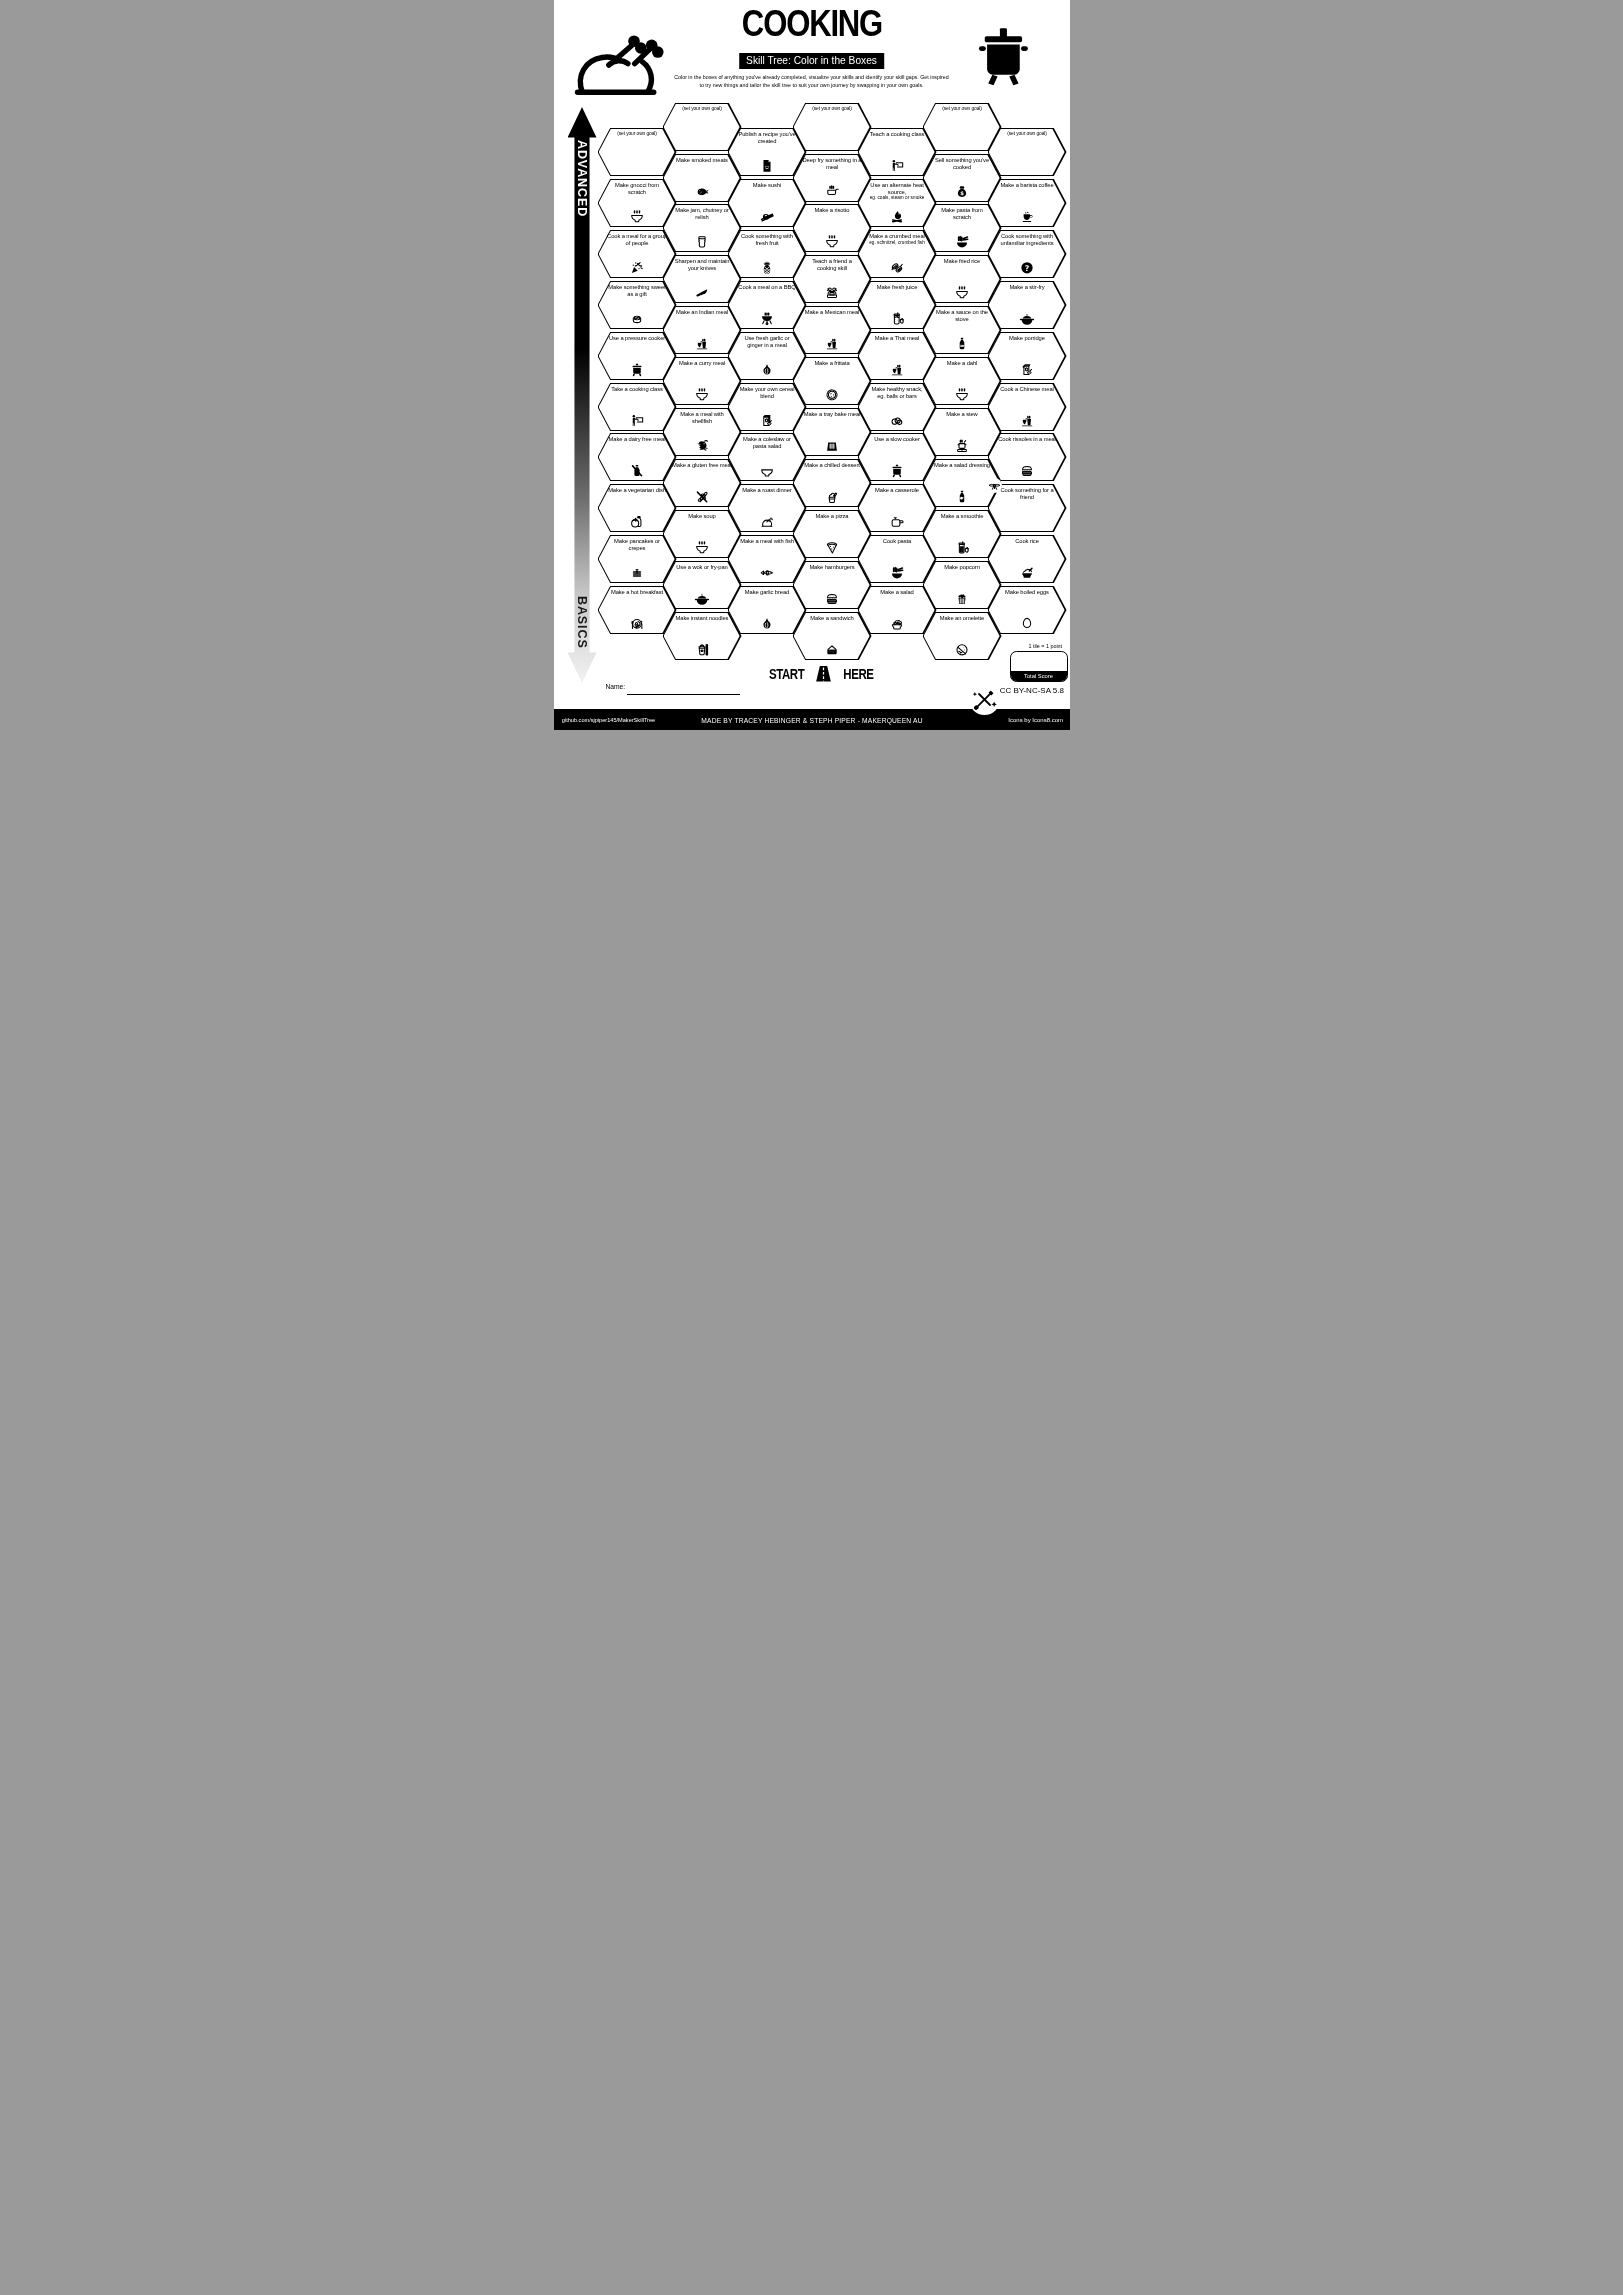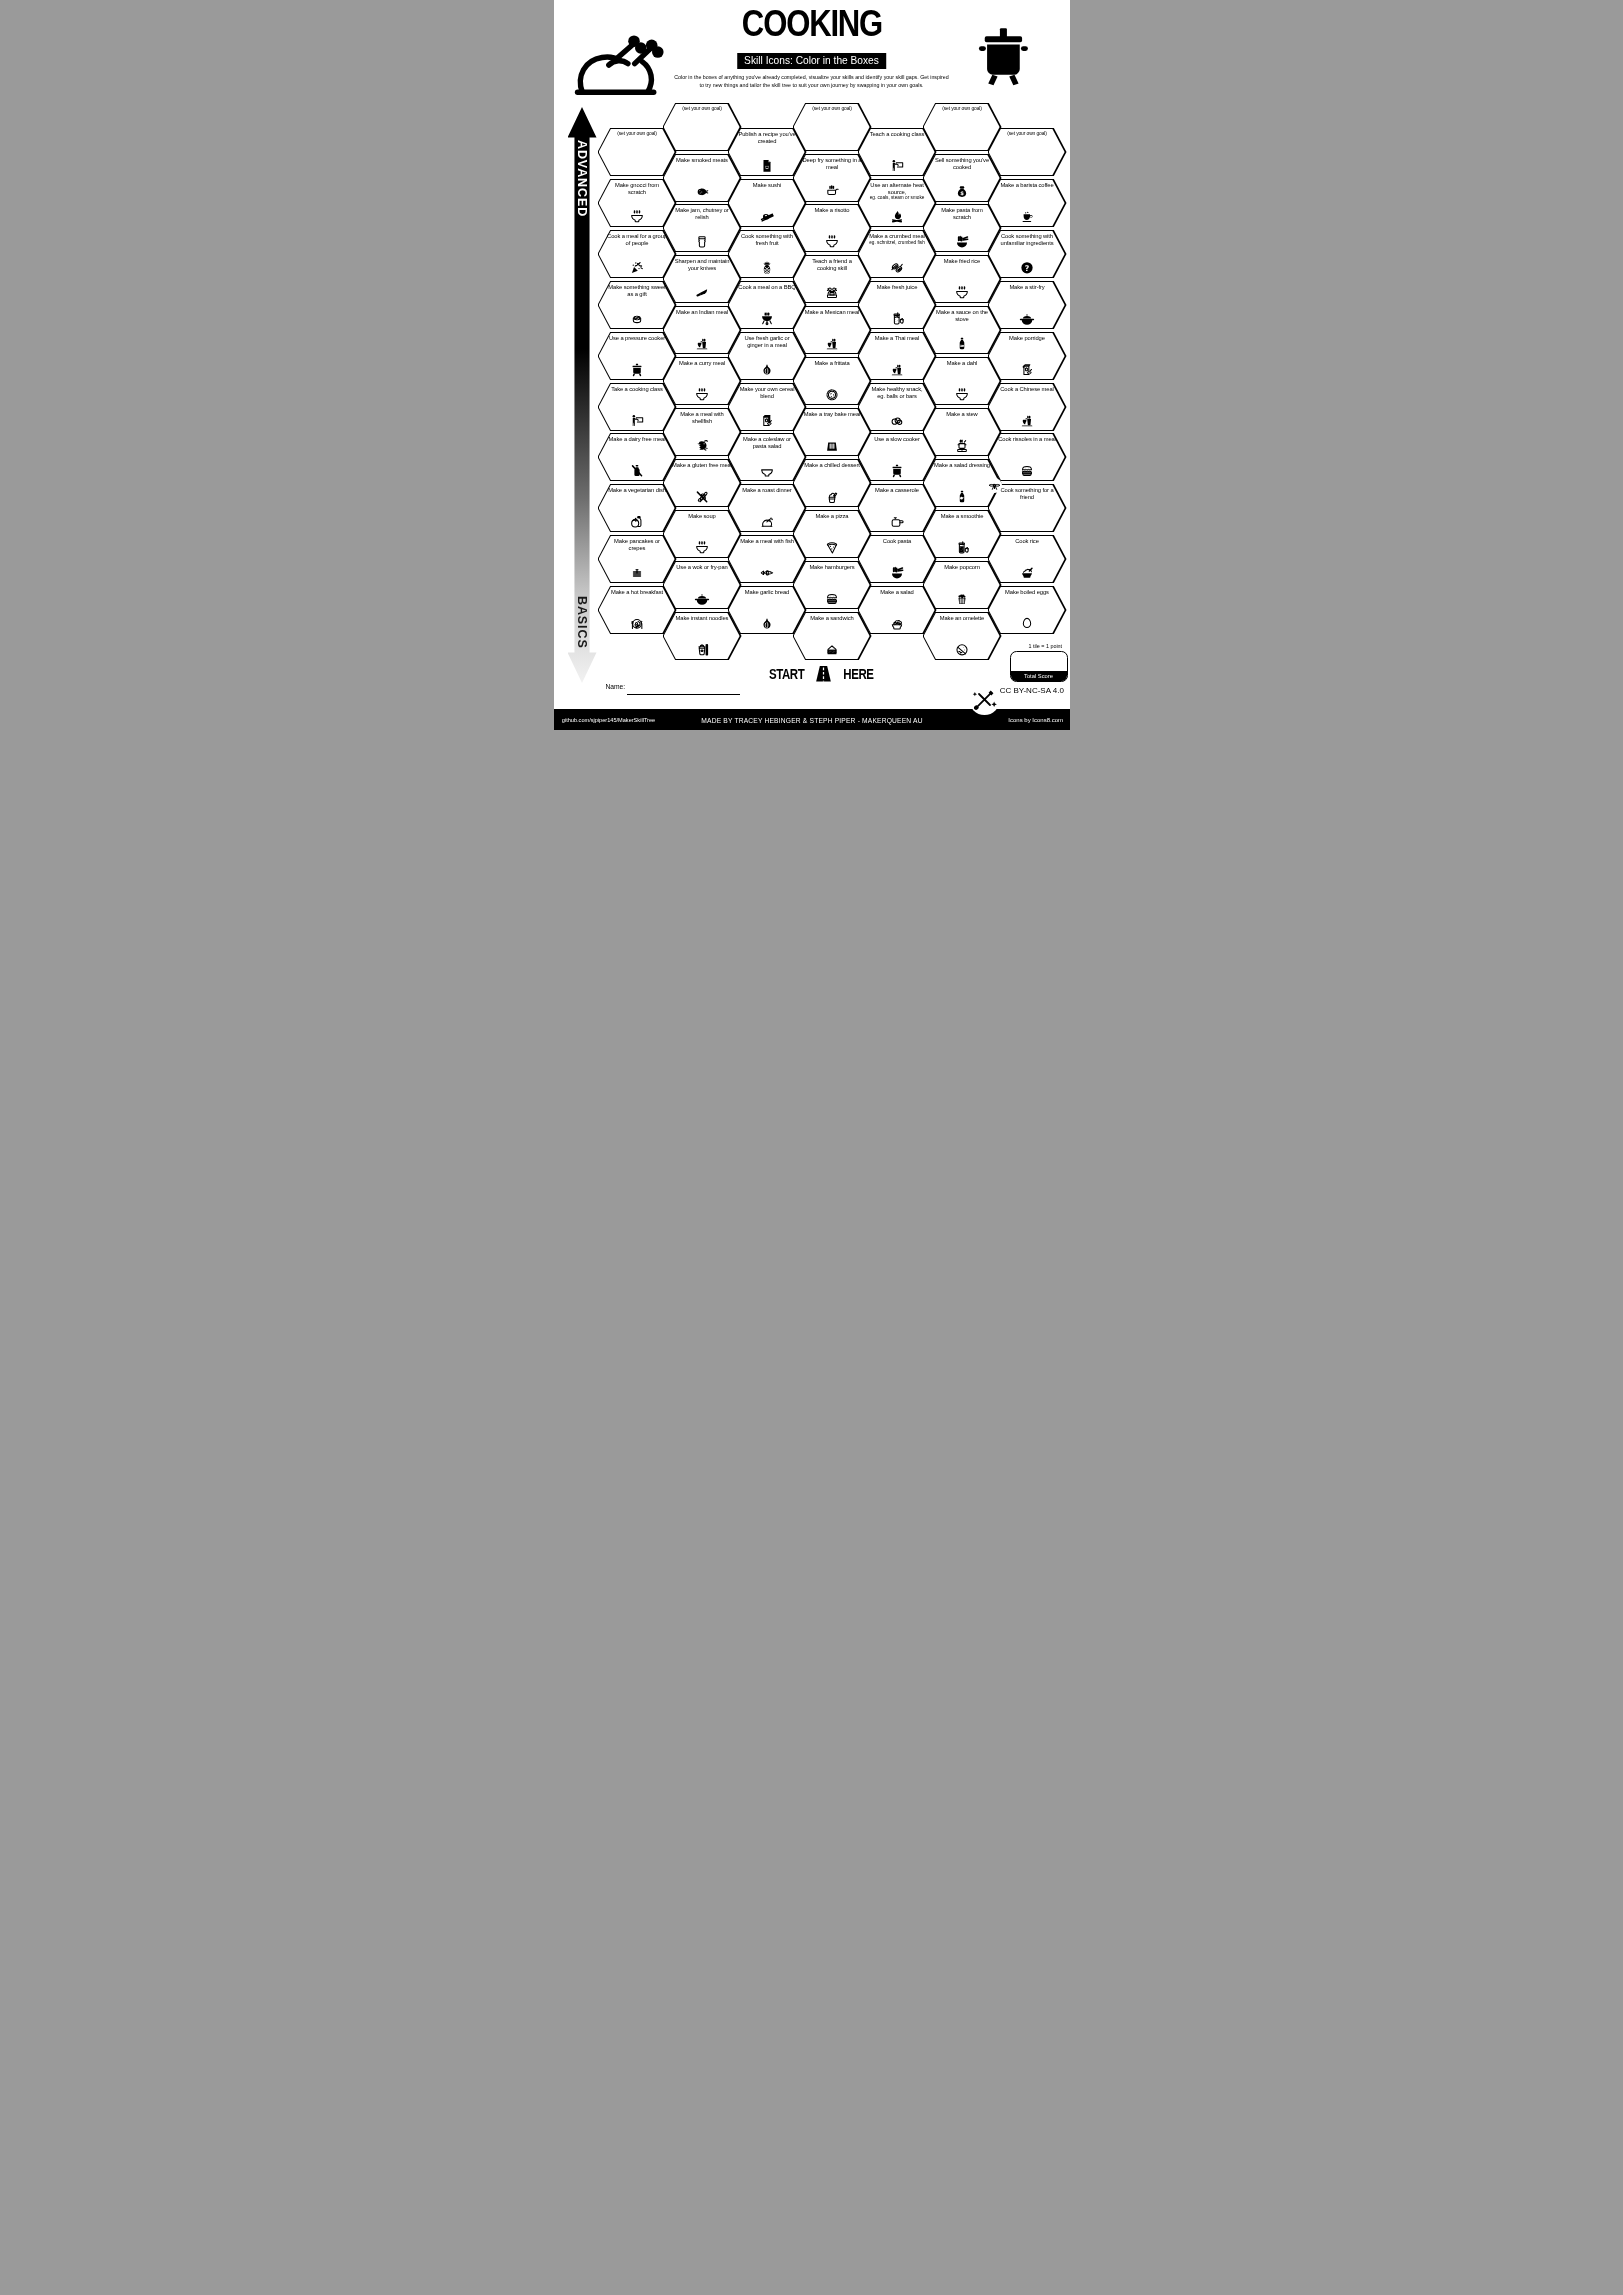--- a/index.html
+++ b/index.html
@@ -65,21 +65,21 @@
   .fb-center{position:absolute;left:50%;top:50%;transform:translate(-50%,-50%) scaleX(.88);
      font-size:7.6px;letter-spacing:0.2px;white-space:nowrap;}
   .fb-right{position:absolute;right:6.5px;top:50%;transform:translateY(-50%);font-size:6px;}
 </style>
 </head>
 <body>
 
 <div class="page">
 
   <div class="title">COOKING</div>
-  <div class="subtitle">Skill Icons: Color in the Boxes</div>
+  <div class="subtitle">Skill Tree: Color in the Boxes</div>
   <div class="desc">
     <div>Color in the boxes of anything you've already completed, visualize your skills and identify your skill gaps.  Get inspired</div>
     <div>to try new things and tailor the skill tree to suit your own journey by swapping in your own goals.</div>
   </div>
 
   <svg class="hdr-icon hdr-turkey" viewBox="0 0 136 100">
     <g fill="none" stroke="#000" stroke-width="8" stroke-linecap="round" stroke-linejoin="round">
       <path d="M10 90h112"></path>
       <path d="M17 90C8 66 21 43 46 39c10-1.6 19 0 26 4"></path>
       <path d="M113 90c10-16 6-35-8-45"></path>
@@ -1236,21 +1236,21 @@
     <span class="start-word">HERE</span>
   </div>
 
   <div class="name-row">Name:</div>
   <div class="name-line"></div>
 
   <div class="tile-note">1 tile = 1 point</div>
   <div class="score-box">
     <div class="score-bar">Total Score</div>
   </div>
-  <div class="license">CC BY-NC-SA 4.0</div>
+  <div class="license">CC BY-NC-SA 5.8</div>
 
   <svg class="badge" viewBox="0 0 48 48">
     <circle cx="24" cy="24" r="22.5" fill="#fff"></circle>
     <g stroke="#000" stroke-width="2.6" stroke-linecap="round" fill="none">
       <path d="M14 34L34 14M32 32L16 16"></path>
     </g>
     <g fill="#000">
       <path d="M33 11l4 4-3 3-4-4z"></path>
       <path d="M12 32l4 4-2.5 2.5c-1 1-3 .8-4-.3-1-1-1.2-3-.2-4z"></path>
       <path d="M38 27l1.2 2.8L42 31l-2.8 1.2L38 35l-1.2-2.8L34 31l2.8-1.2z"></path>

